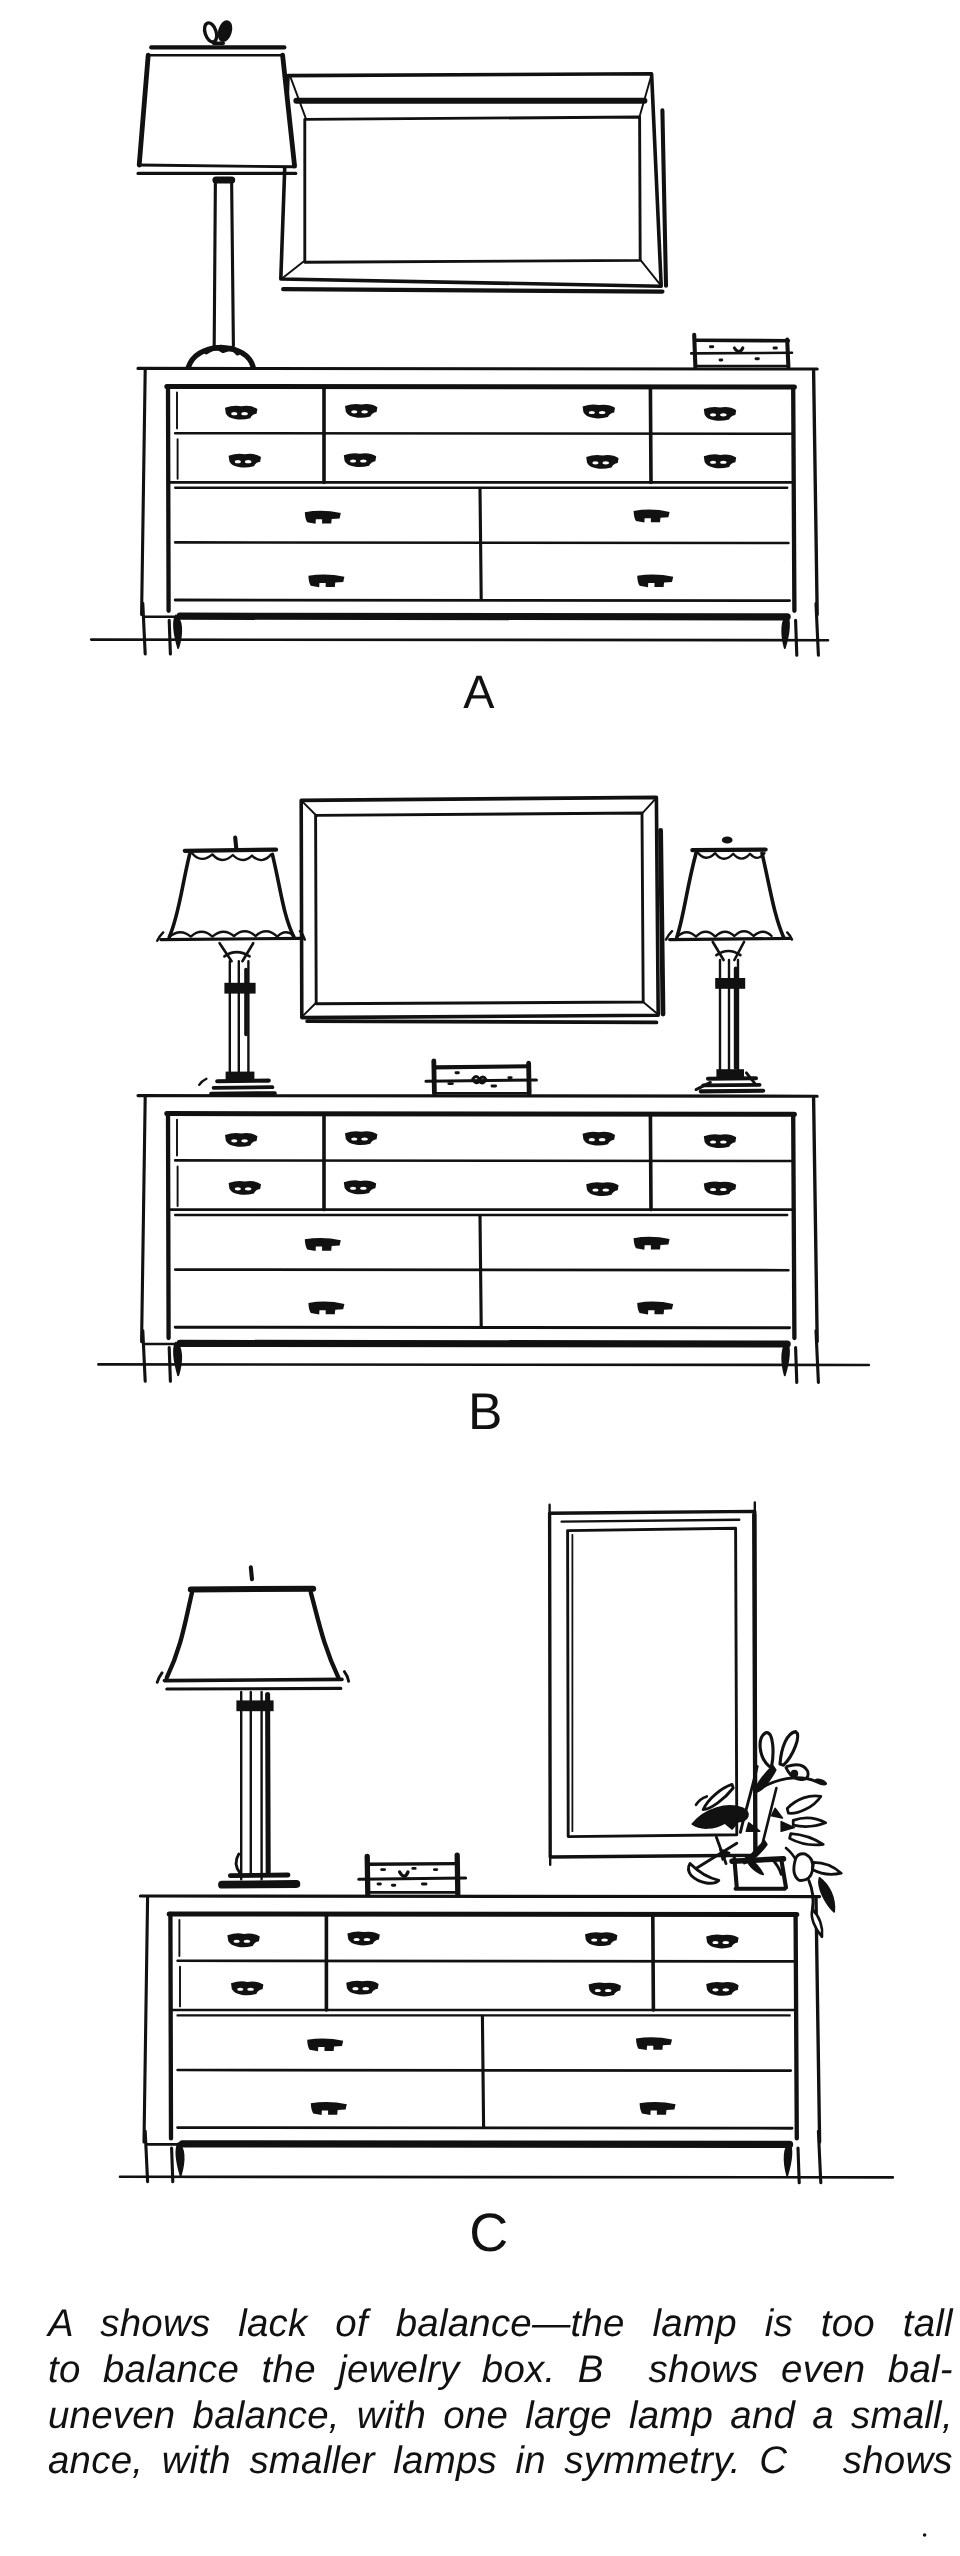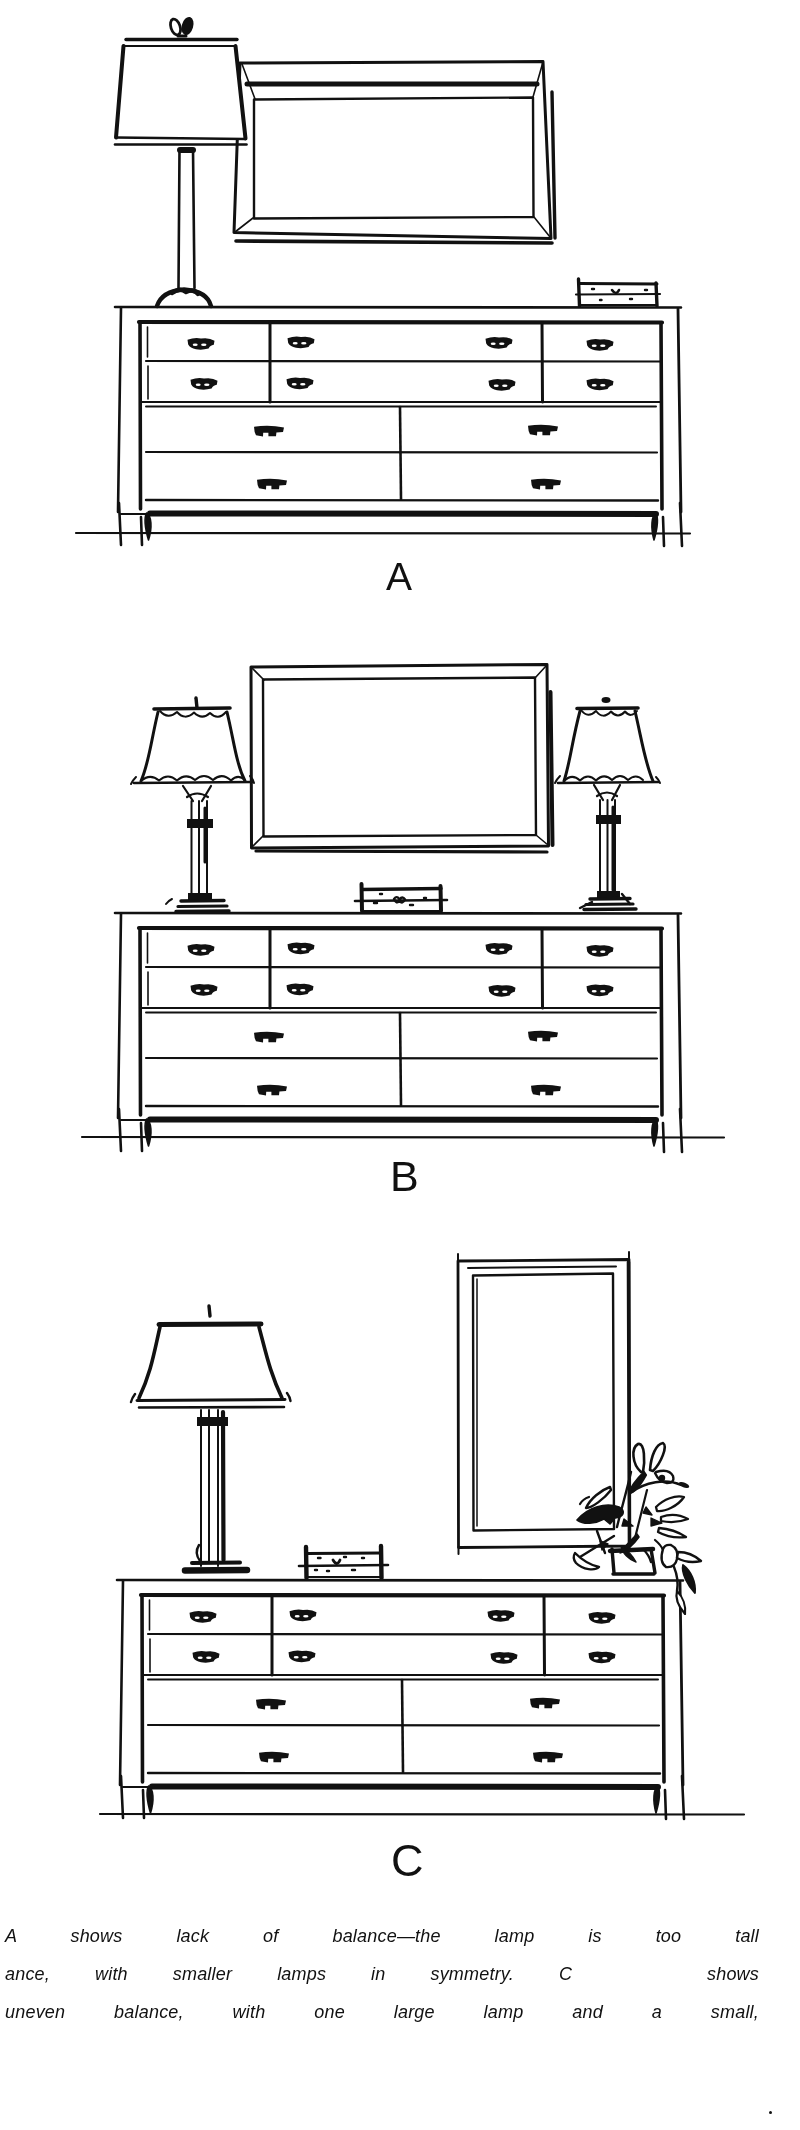--- a/index.html
+++ b/index.html
@@ -1,21 +1,21 @@
 <!DOCTYPE html>
 <html><head>
 <meta charset="utf-8">
 <style>
   html,body{margin:0;padding:0;background:#fff;}
   body{width:800px;height:2130px;position:relative;overflow:hidden;}
   svg{position:absolute;left:0;top:0;}
   .caption{
-    position:absolute; left:5px; top:1917px; width:754px;
+    position:absolute; left:40px; top:1917px; width:754px;
     font-family:"Liberation Sans", sans-serif;
-    font-style:italic; font-size:18px; line-height:38px; color:#111111;
+    font-style:italic; font-size:32px; line-height:38px; color:#111111;
     letter-spacing:0.2px;
   }
   .caption .j{ text-align:justify; text-align-last:justify; }
 </style>
 </head>
 <body>
 <svg width="800" height="2130" viewBox="0 0 800 2130" fill="none" stroke-linecap="round" stroke-linejoin="round">
 <defs>
 
 <g id="dresser" stroke="#111111">
@@ -296,17 +296,18 @@
 
   <path d="M674,1567 q5,12 3,24" stroke-width="2.4"></path>
   <path d="M677,1591 C683,1597 686,1606 685,1614 C679,1607 675,1598 677,1591 Z" stroke-width="2.2" fill="#fff"></path>
 </g>
 
 <text x="391" y="1876" font-family="Liberation Sans, sans-serif" font-size="45" fill="#111111" stroke="none">C</text>
 </svg>
 
 <div class="caption">
   <div class="j">A shows lack of balance—the lamp is too tall</div>
+  <div class="j">to balance the jewelry box. B&nbsp; shows even bal-</div>
+  <div class="j">uneven balance, with one large lamp and a small,</div>
   <div class="j">ance, with smaller lamps in symmetry. C&nbsp;&nbsp; shows</div>
-  <div class="j">uneven balance, with one large lamp and a small,</div>
 </div>
 
 <div style="position:absolute;left:769px;top:2111px;width:3px;height:3px;background:#111111;border-radius:50%"></div>
 
 </body></html>

